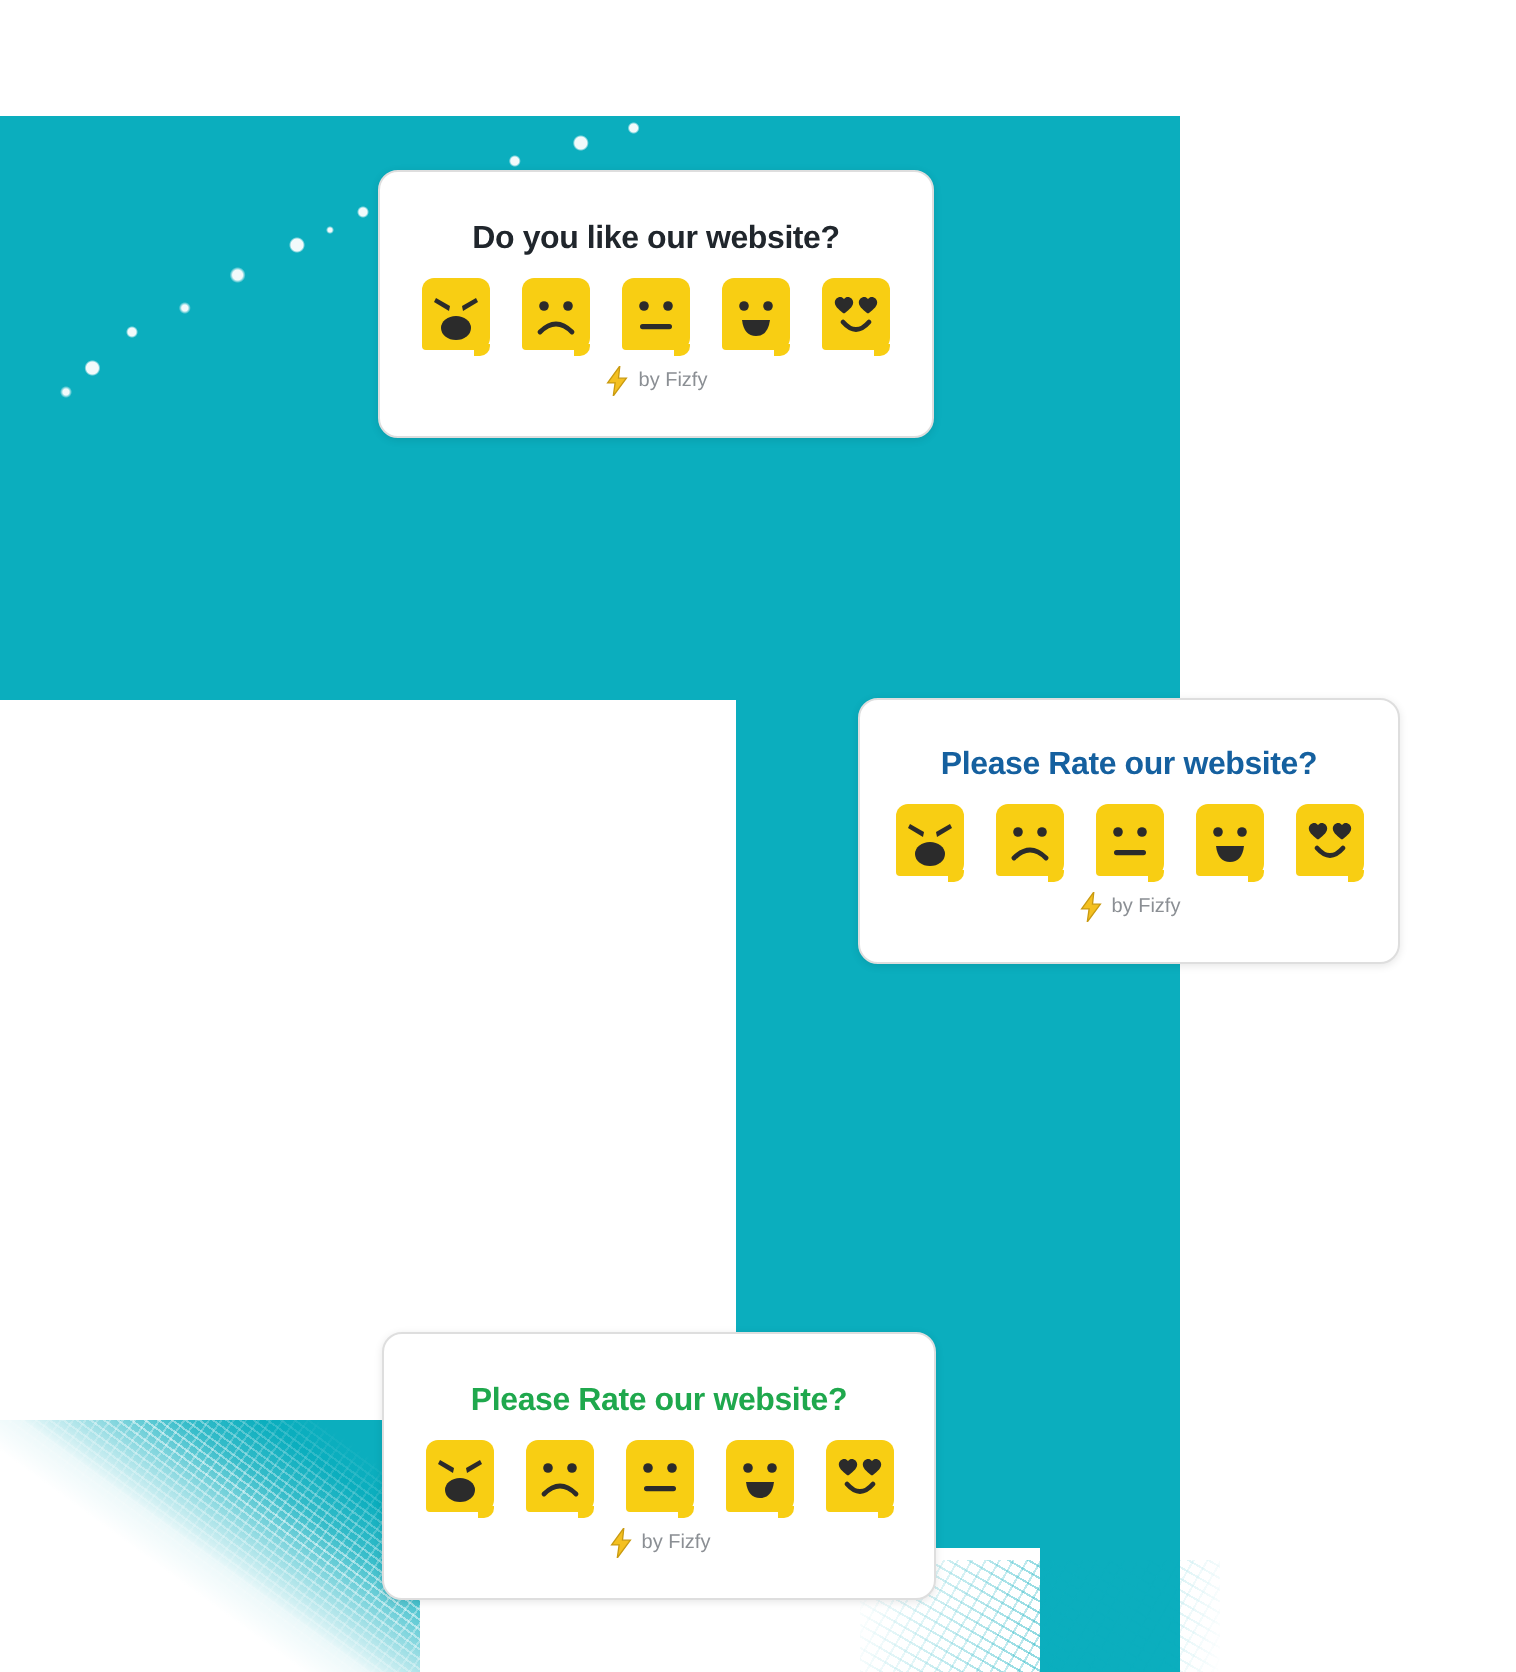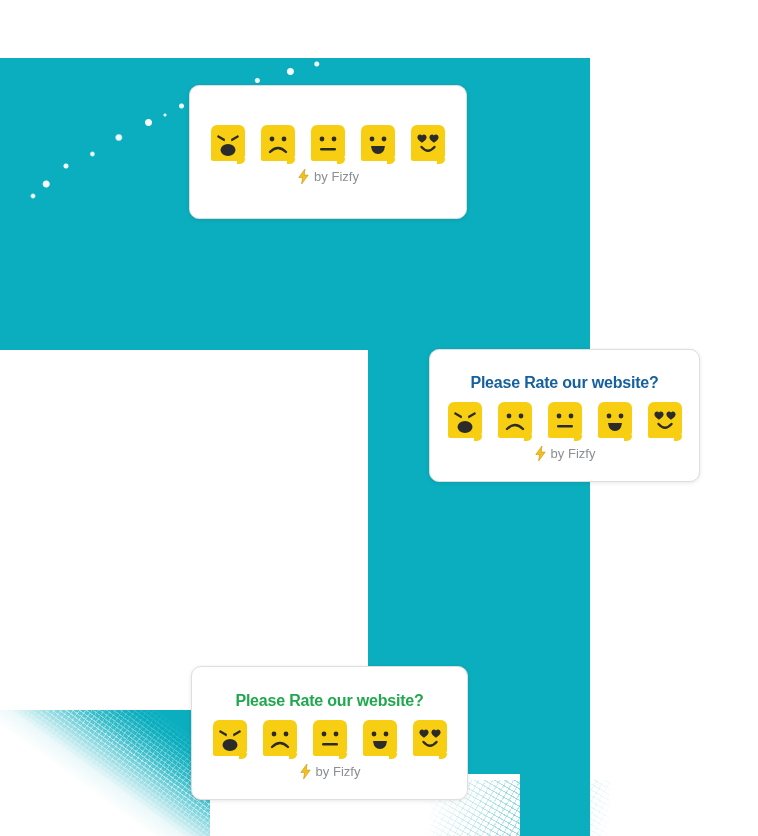--- a/index.html
+++ b/index.html
@@ -99,40 +99,41 @@
     cursor:pointer;
   }
   .emoji::after { 
     content:""; position:absolute; right:0; bottom:-3px;
     width:8px; height:6px; background:#F8CE13;
     border-bottom-right-radius:5px;
   }
   .emoji svg { position:absolute; inset:0; width:100%; height:100%; }
 
   .footer { display:flex; align-items:center; gap:4px; }
-  .footer-text { font-size:13px; color:#8b8f94; }
+  .footer-text { font-size:10px; color:#8b8f94; }
   .bolt { width:13px; height:15px; display:block; }
 </style>
 </head>
 <body>
 
 <div id="stage">
 
   <div class="teal-block" id="teal-top"></div>
   <div class="teal-block" id="teal-mid"></div>
   <div class="teal-block" id="teal-low"></div>
   <div class="teal-block" id="teal-bottom"></div>
   <div class="teal-block" id="teal-bl"></div>
 
   <div class="speckle" id="speckle-top"></div>
   <div class="speckle" id="speckle-bl"></div>
   <div class="speckle" id="speckle-bl2"></div>
   <div class="speckle" id="speckle-br"></div>
 
   <div class="widget" id="widget-1">
+    <div class="widget-title t-dark">Do you like our website?</div>
 
     <div class="emoji-row">
       <div class="emoji">
         <svg viewBox="0 0 34 36">
           <path d="M7 10 L14 14 L13.5 16.5 L6 12 Z" fill="#2B2B2B"></path>
           <path d="M27 10 L20 14 L20.5 16.5 L28 12 Z" fill="#2B2B2B"></path>
           <ellipse cx="17" cy="25" rx="7.5" ry="6" fill="#2B2B2B"></ellipse>
         </svg>
       </div>
       <div class="emoji">

